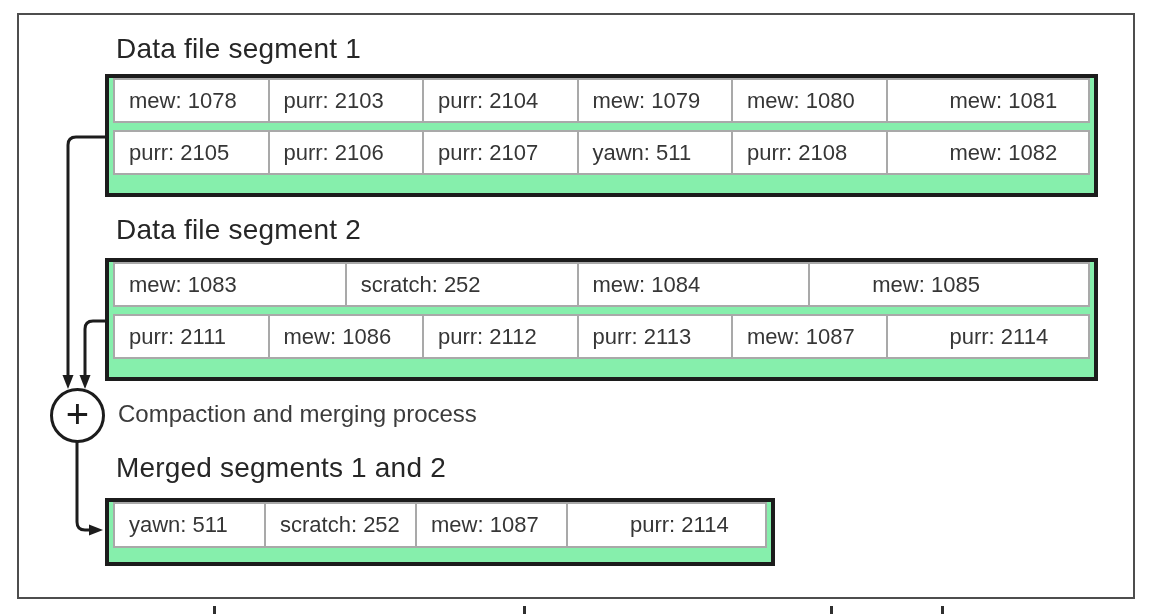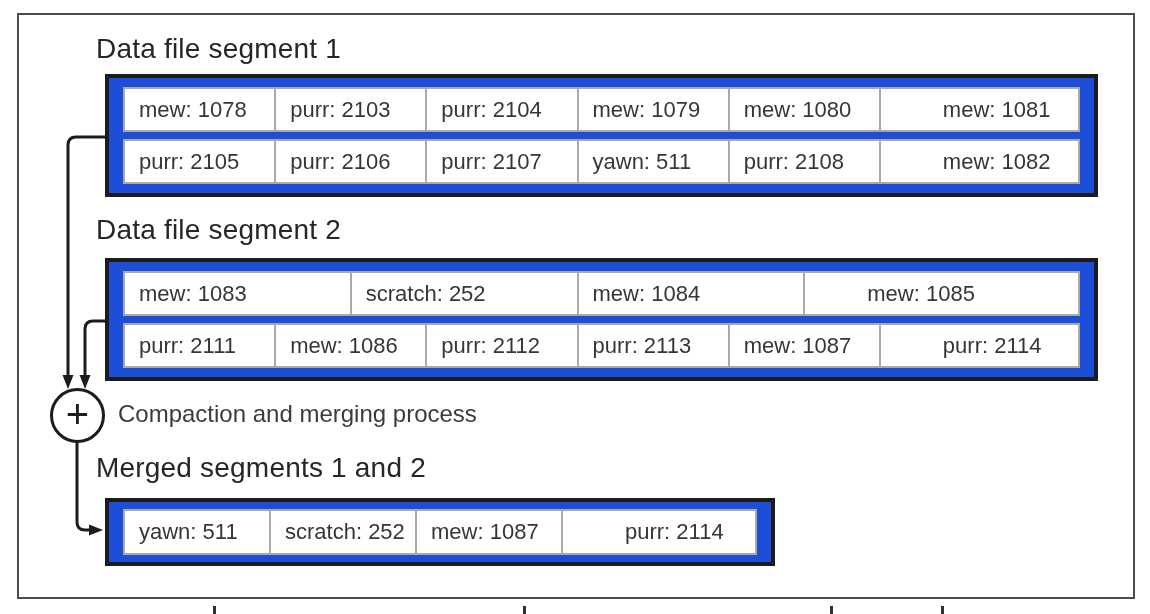--- a/index.html
+++ b/index.html
@@ -13,38 +13,38 @@
   }
   .frame {
     position: absolute;
     left: 17px; top: 13px;
     width: 1114px; height: 582px;
     border: 2px solid #4e4e4e;
     background: #ffffff;
   }
   .title {
     position: absolute;
-    left: 96px;
+    left: 116px;
     font-size: 28px;
     line-height: 34px;
     color: #262626;
     letter-spacing: 0.2px;
     white-space: nowrap;
   }
   .segbox {
     position: absolute;
     left: 105px;
     box-sizing: border-box;
     border: 4px solid #1c1c1c;
-    background: #1d4ed8;
+    background: #86efac;
     display: flex;
     flex-direction: column;
-    justify-content: center;
+    justify-content: flex-start;
     gap: 7px;
-    padding: 0 14px;
+    padding: 0 4px;
   }
   .strip {
     box-sizing: border-box;
     border: 2px solid #a9a9a9;
     background: #ffffff;
     height: 45px;
     display: flex;
     flex: none;
   }
   .cell {

